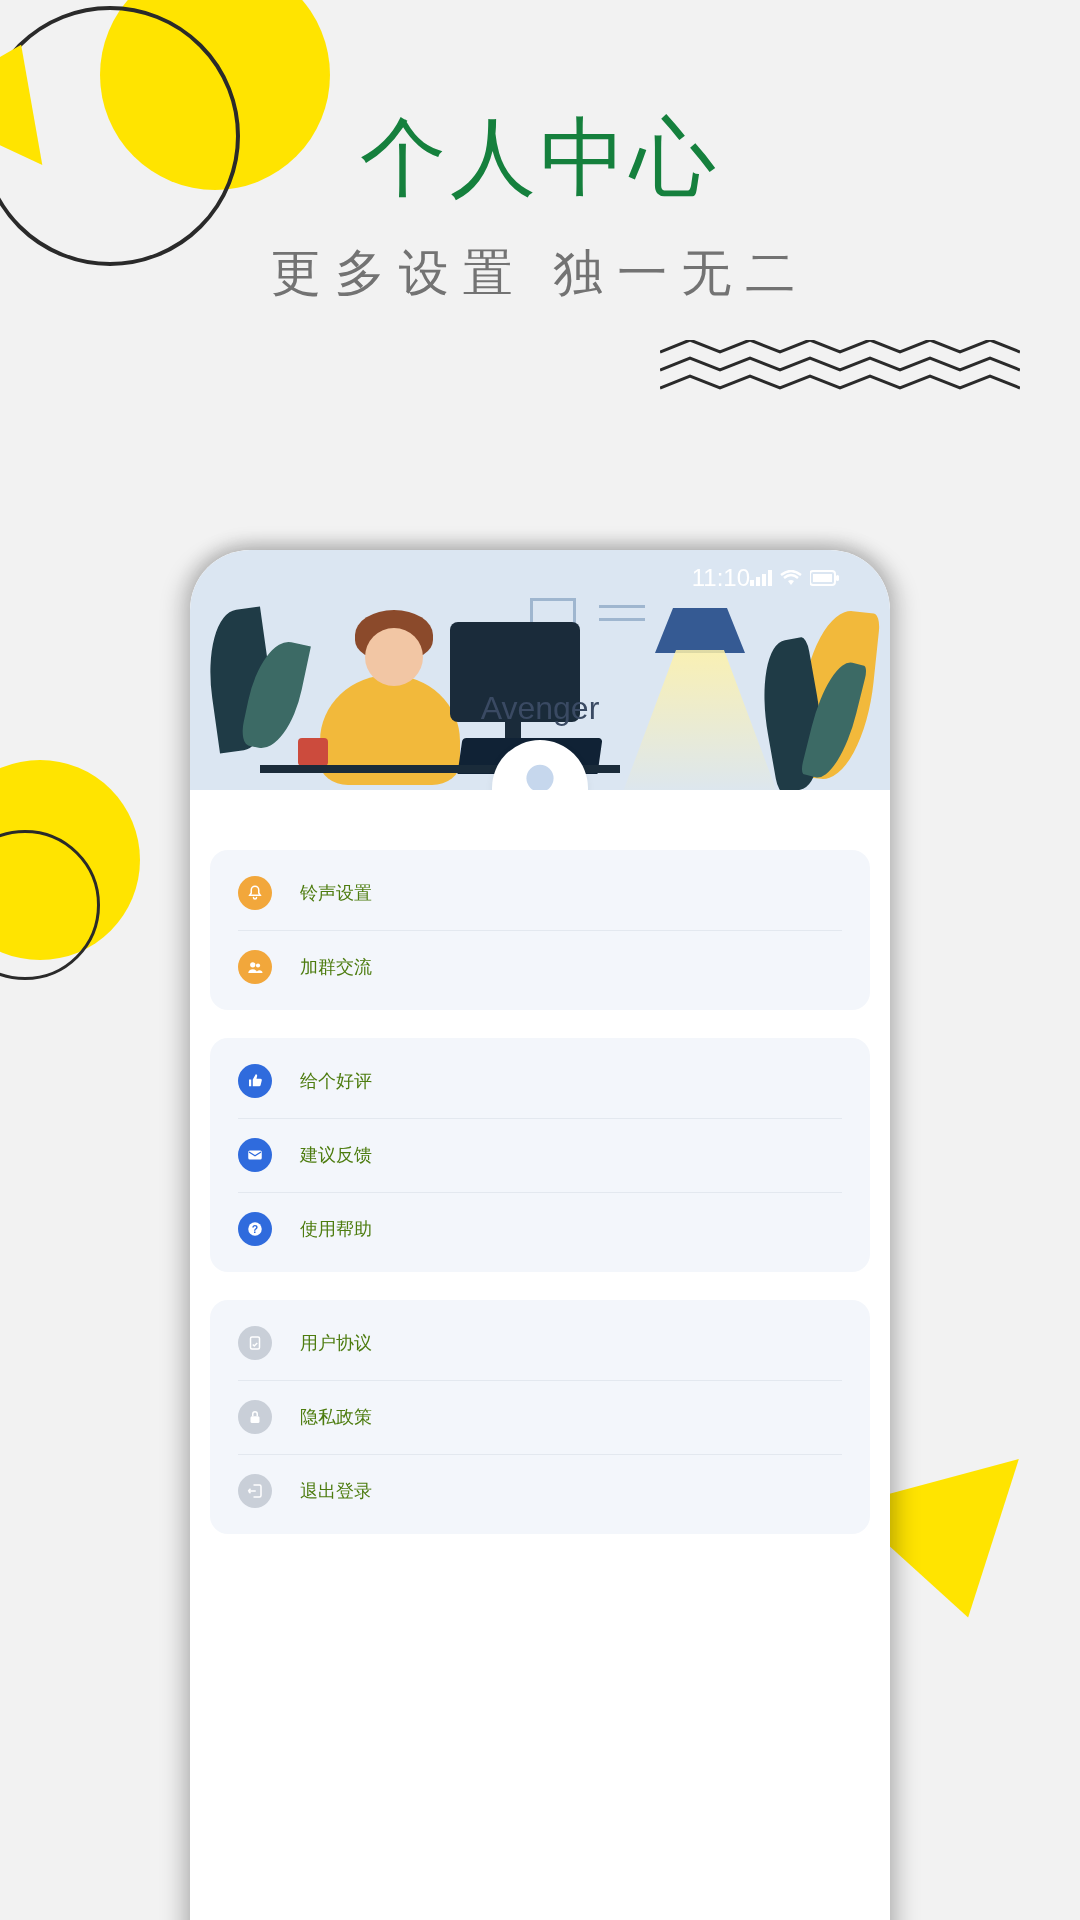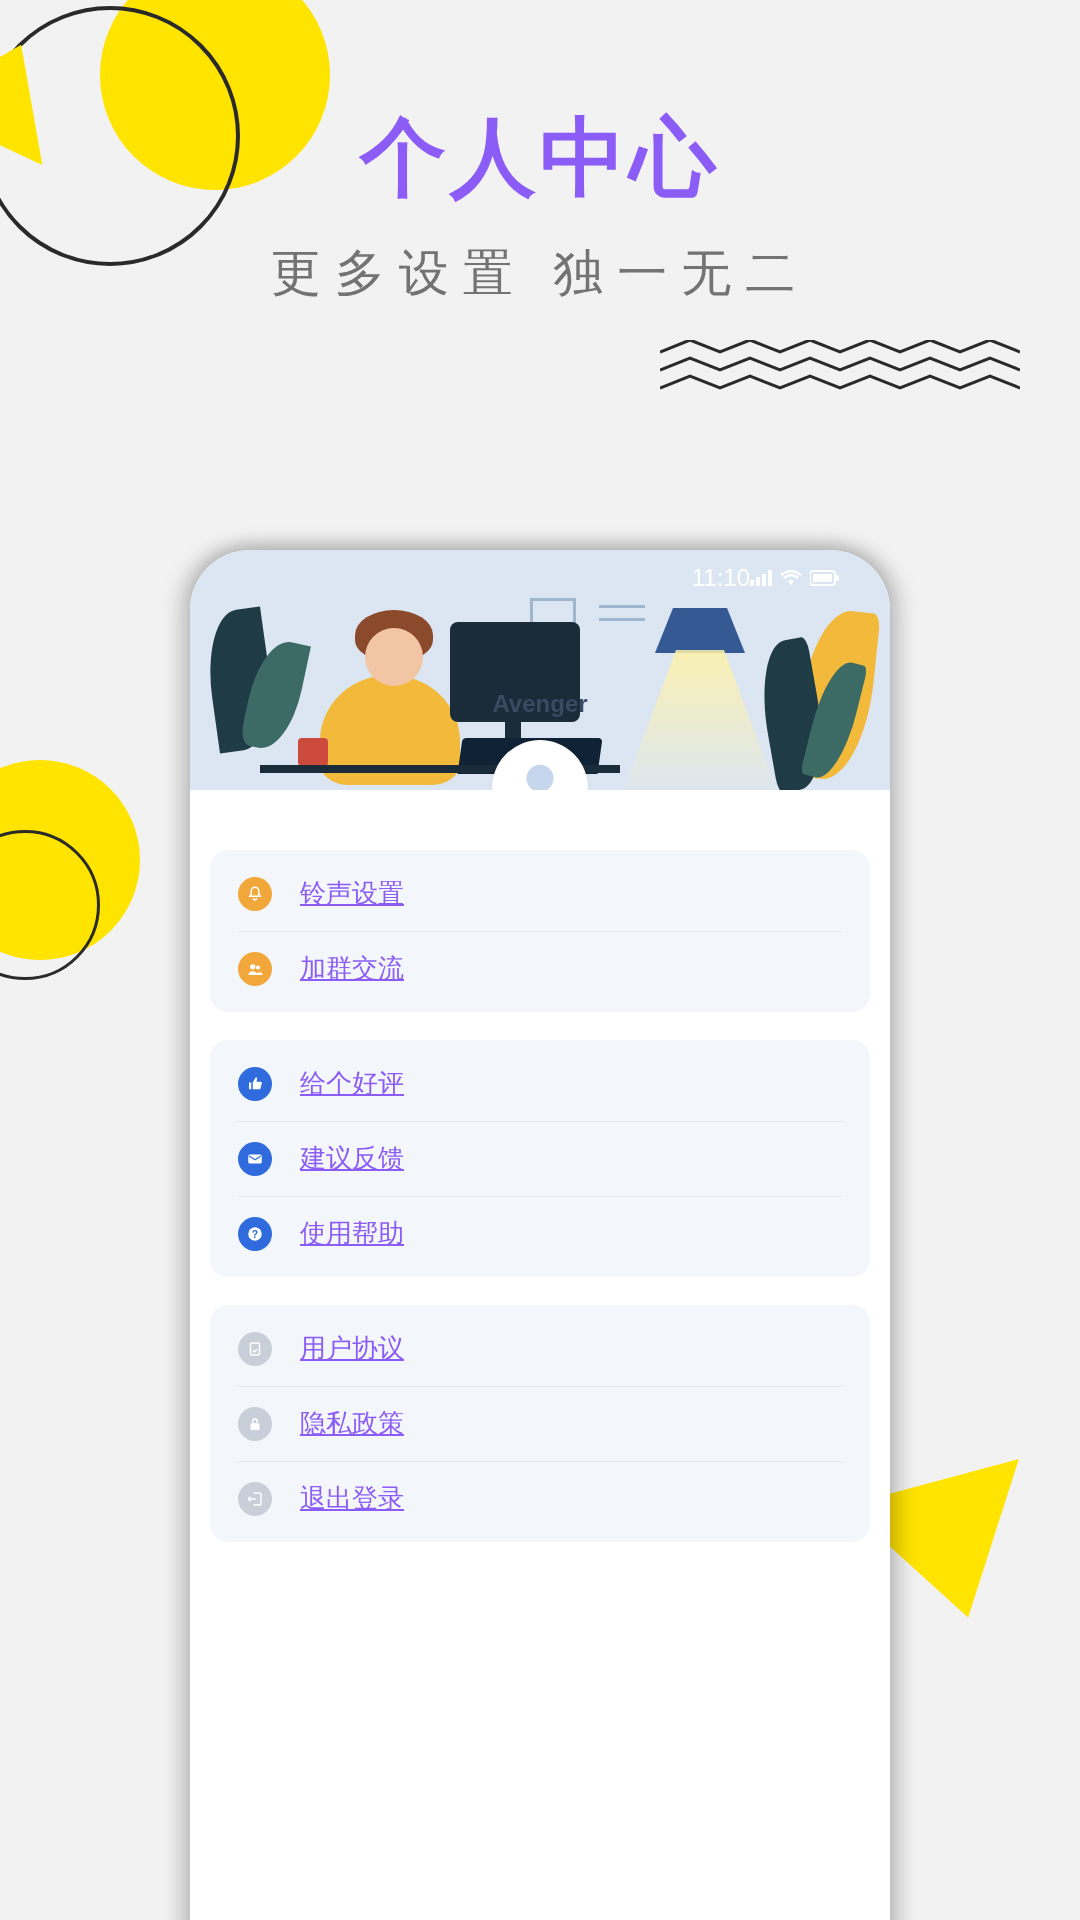--- a/index.html
+++ b/index.html
@@ -65,22 +65,22 @@
   border-top: 140px solid #FFE400;
   transform: rotate(-15deg);
 }
 
 
 .page-title {
   position: absolute;
   top: 100px; left: 0; right: 0;
   text-align: center;
   font-size: 86px;
-  font-weight: 700;
-  color: #8b5cf6;
+  font-weight: 400;
+  color: #15803d;
   letter-spacing: 4px;
 }
 .page-subtitle {
   position: absolute;
   top: 240px; left: 0; right: 0;
   text-align: center;
   font-size: 50px;
   font-weight: 300;
   color: #737373;
   letter-spacing: 14px;
@@ -136,23 +136,23 @@
 .desk { position:absolute; left:70px; right:270px; top:215px; height:8px; background:#1a2b3a;}
 .laptop { position:absolute; left:270px; top:188px; width:140px; height:36px; background:#102235; border-radius:4px 4px 0 0; transform:skewX(-8deg);}
 .frame-sq { position:absolute; left:340px; top:48px; width:46px; height:46px; border:3px solid #9fb6cf;}
 .frame-line1 { position:absolute; right:245px; top:55px; width:46px; height:3px; background:#9fb6cf;}
 .frame-line2 { position:absolute; right:245px; top:68px; width:46px; height:3px; background:#9fb6cf;}
 
 .username {
   position: absolute;
   top: 140px; left: 50%;
   transform: translateX(-50%);
-  font-size: 24px;
+  font-size: 32px;
   color: #3a4a63;
-  font-weight: 700;
+  font-weight: 400;
 }
 .avatar {
   position: absolute;
   top: 190px; left: 50%;
   transform: translateX(-50%);
   width: 96px; height: 96px;
   background: #fff;
   border-radius: 50%;
   display: flex;
   align-items: center;
@@ -190,23 +190,22 @@
   width: 34px; height: 34px;
   border-radius: 50%;
   display: flex; align-items: center; justify-content: center;
   flex-shrink: 0;
 }
 .row-icon svg { width: 18px; height: 18px; }
 .ic-orange { background: #F2A73B; }
 .ic-blue   { background: #2F6BDD; }
 .ic-gray   { background: #C9CFD8; }
 .row-label {
-  font-size: 26px;
-  color: #8b5cf6;
-  text-decoration: underline;
+  font-size: 18px;
+  color: #4d7c0f;
 }
 </style>
 </head>
 <body>
 
 <div class="bg-circle-top"></div>
 <div class="bg-ring-top"></div>
 <div class="bg-tri-top"></div>
 <div class="zigzag">
   <svg viewBox="0 0 360 60">

